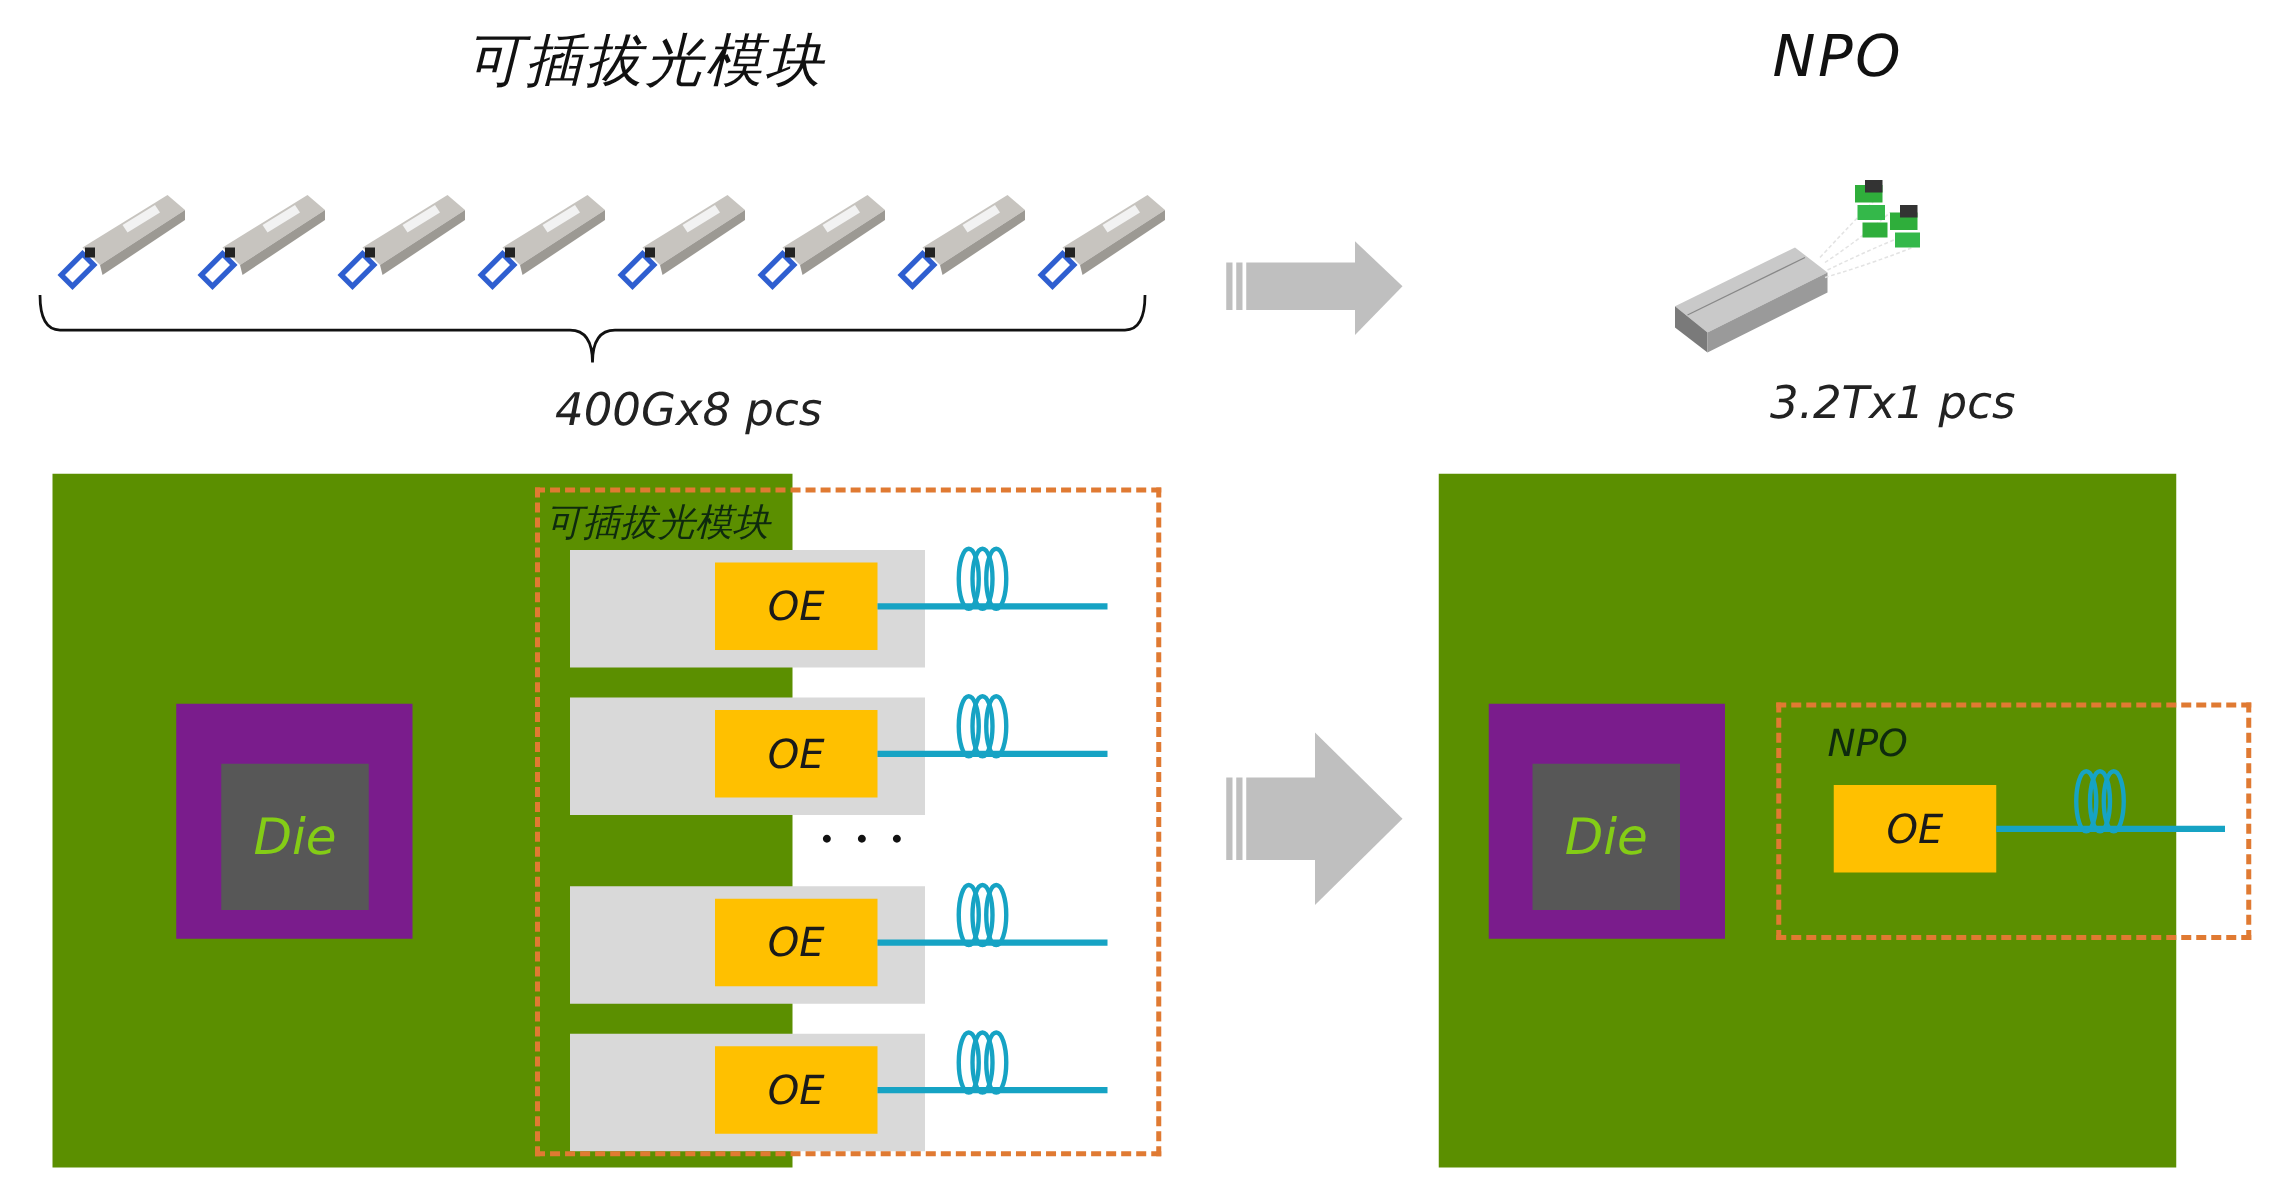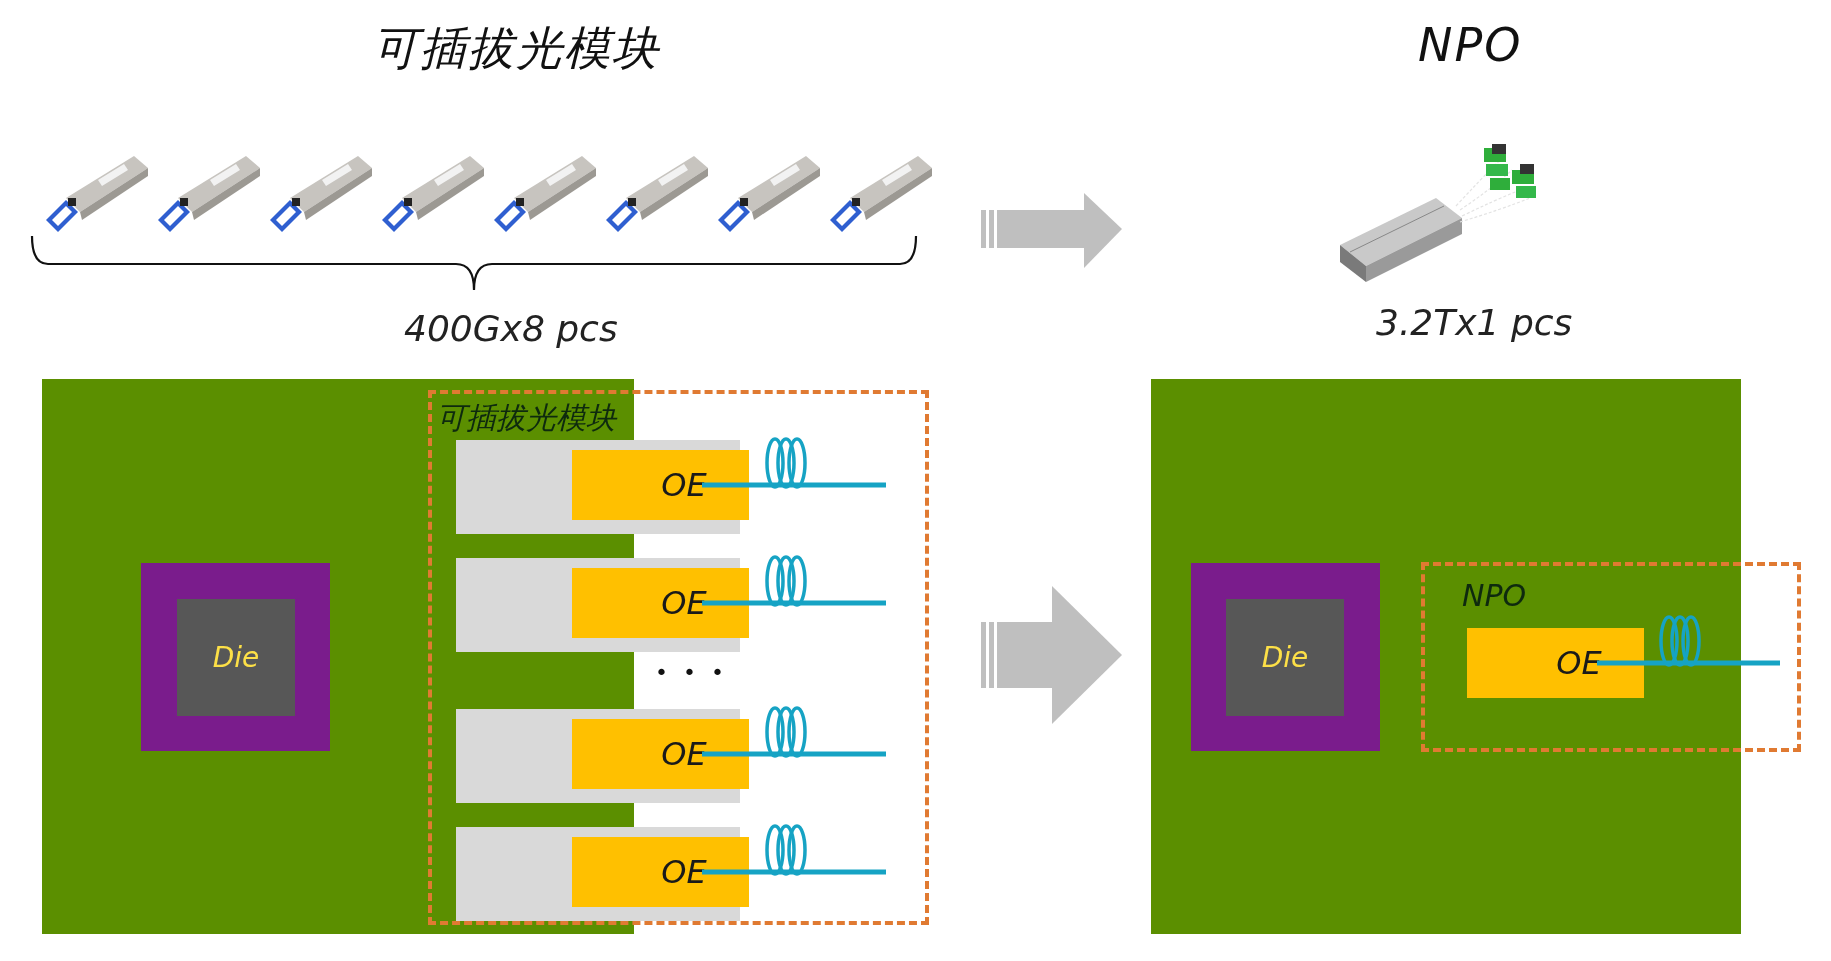--- a/index.html
+++ b/index.html
@@ -2,28 +2,28 @@
 <html><head>
 <meta charset="utf-8">
 <style>
   html, body { margin:0; padding:0; background:#ffffff; }
   body { width:1831px; height:961px; position:relative; overflow:hidden;
          font-family:"DejaVu Sans", sans-serif; }
   .abs { position:absolute; }
   .title { font-family:"DejaVu Sans", sans-serif; font-weight:200; font-size:46px; color:#111;
            font-style:italic; letter-spacing:2px; white-space:nowrap; }
   .caption { font-family:"DejaVu Sans", sans-serif; font-size:36px; color:#222; font-style:italic;
-             white-space:nowrap; font-weight:300; }
+             white-space:nowrap; font-weight:300;margin-left:40px; }
   .board { background:#5b8f00; }
   .pkg { background:#7a1c8c; }
-  .die { background:#575757; color:#fde047; font-style:italic; font-size:28px;
-         display:flex; align-items:center; justify-content:center; }
+  .die { background:#575757; color:#84cc16; font-style:italic; font-size:40px;
+         display:flex; align-items:center; justify-content:center;margin-top:12px; }
   .module { background:#d9d9d9; }
   .oe { background:#ffc000; color:#1a1a1a; font-style:italic; font-size:32px;
-        display:flex; align-items:center; justify-content:center;padding-left:47px; }
+        display:flex; align-items:center; justify-content:center; }
   .dash { border:4px dashed #e07a32; box-sizing:border-box; }
   .label-dark { color:#0e2a0e; font-style:italic; font-size:30px; white-space:nowrap; }
   svg { position:absolute; left:0; top:0; overflow:visible; }
 </style>
 </head>
 <body>
 
 <div class="abs title" style="left:372px; top:18px;">可插拔光模块</div>
 <div class="abs title" style="left:1418px; top:18px;">NPO</div>
 

